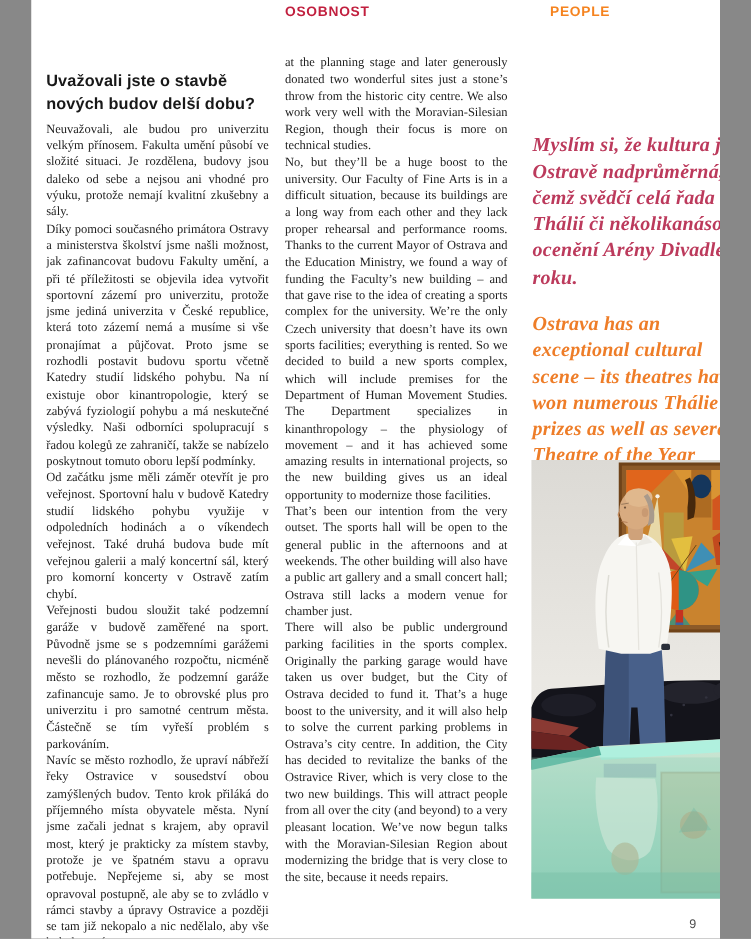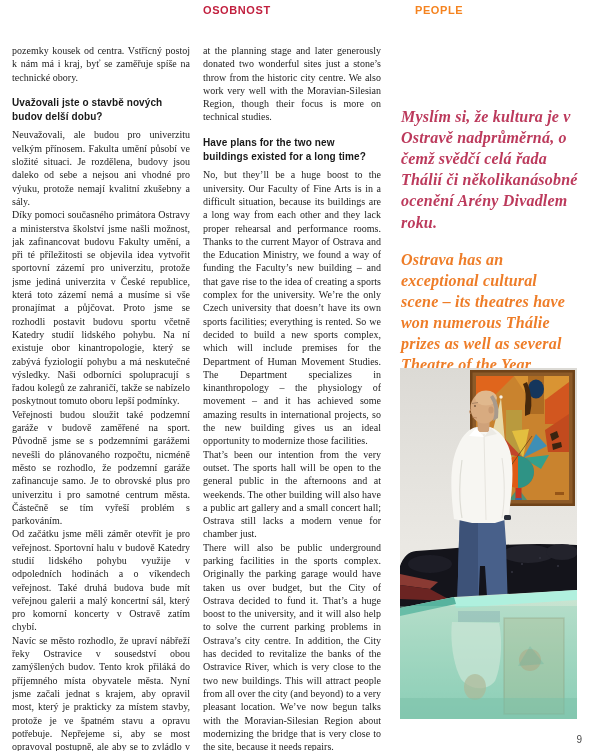--- a/index.html
+++ b/index.html
@@ -1,36 +1,36 @@
 <!DOCTYPE html>
 <html><head>
 <meta charset="utf-8">
 <style>
   html,body { margin:0; padding:0; background:#888; }
   .page {
-    position:relative; width:601px; height:751px; background:#ffffff;
+    position:relative; width:551px; height:751px; background:#ffffff;
     font-family:"Liberation Serif", serif; overflow:hidden; margin:0 auto;
   }
   .rubric-label {
     position:absolute; top:4px;
     font-family:"Liberation Sans", sans-serif; font-weight:700;
     font-size:11px; letter-spacing:0.6px;
   }
   .rubric-cs { left:203px; color:#c11f3e; }
   .rubric-en { left:400px; color:#f5831f;margin-left:15px; }
 
   .col {
     position:absolute; top:44px; width:178px; height:707px; overflow:hidden;
     font-size:10px; line-height:1.33; color:#1c1c1c;
     text-align:justify; hyphens:auto; -webkit-hyphens:auto;
   }
   .col p { margin:0; }
   .col h3 {
     font-family:"Liberation Sans", sans-serif; font-weight:700;
-    font-size:10px; line-height:1.38; color:#181818;
+    font-size:13px; line-height:1.38; color:#181818;
     margin:12px 0 5px 0; text-align:left; letter-spacing:0.1px;
   }
   .col-left { left:12px; }
   .col-mid  { left:203px; }
 
   .col-right { position:absolute; left:401px; top:44px; width:177px; height:707px; }
   .quote {
     font-family:"Liberation Serif", serif; font-style:italic; font-weight:700;
     font-size:16px; line-height:1.32; letter-spacing:0.2px; margin:0 0 15px 0;
   }
@@ -47,32 +47,30 @@
 </style>
 </head>
 <body>
 
 <div class="page">
 
   <span class="rubric-label rubric-cs">OSOBNOST</span>
   <span class="rubric-label rubric-en">PEOPLE</span>
 
   <div class="col col-left" lang="cs">
-    <p>pozemky kousek od centra. Vstřícný postoj k nám má i kraj, byť se zaměřuje spíše na technické obory.</p>
     <h3>Uvažovali jste o stavbě nových budov delší dobu?</h3>
     <p>Neuvažovali, ale budou pro univerzitu velkým přínosem. Fakulta umění působí ve složité situaci. Je rozdělena, budovy jsou daleko od sebe a nejsou ani vhodné pro výuku, protože nemají kvalitní zkušebny a sály.</p>
     <p>Díky pomoci současného primátora Ostravy a ministerstva školství jsme našli možnost, jak zafinancovat budovu Fakulty umění, a při té příležitosti se objevila idea vytvořit sportovní zázemí pro univerzitu, protože jsme jediná univerzita v České republice, která toto zázemí nemá a musíme si vše pronajímat a půjčovat. Proto jsme se rozhodli postavit budovu sportu včetně Katedry studií lidského pohybu. Na ní existuje obor kinantropologie, který se zabývá fyziologií pohybu a má neskutečné výsledky. Naši odborníci spolupracují s řadou kolegů ze zahraničí, takže se nabízelo poskytnout tomuto oboru lepší podmínky.</p>
+    <p>Od začátku jsme měli záměr otevřít je pro veřejnost. Sportovní halu v budově Katedry studií lidského pohybu využije v odpoledních hodinách a o víkendech veřejnost. Také druhá budova bude mít veřejnou galerii a malý koncertní sál, který pro komorní koncerty v Ostravě zatím chybí.</p>
     <p>Veřejnosti budou sloužit také podzemní garáže v budově zaměřené na sport. Původně jsme se s podzemními garážemi nevešli do plánovaného rozpočtu, nicméně město se rozhodlo, že podzemní garáže zafinancuje samo. Je to obrovské plus pro univerzitu i pro samotné centrum města. Částečně se tím vyřeší problém s parkováním.</p>
-    <p>Od začátku jsme měli záměr otevřít je pro veřejnost. Sportovní halu v budově Katedry studií lidského pohybu využije v odpoledních hodinách a o víkendech veřejnost. Také druhá budova bude mít veřejnou galerii a malý koncertní sál, který pro komorní koncerty v Ostravě zatím chybí.</p>
     <p>Navíc se město rozhodlo, že upraví nábřeží řeky Ostravice v sousedství obou zamýšlených budov. Tento krok přiláká do příjemného místa obyvatele města. Nyní jsme začali jednat s krajem, aby opravil most, který je prakticky za místem stavby, protože je ve špatném stavu a opravu potřebuje. Nepřejeme si, aby se most opravoval postupně, ale aby se to zvládlo v rámci stavby a úpravy Ostravice a později se tam již nekopalo a nic nedělalo, aby vše bylo hotové.</p>
   </div>
 
   <div class="col col-mid" lang="en">
     <p>at the planning stage and later generously donated two wonderful sites just a stone’s throw from the historic city centre. We also work very well with the Moravian-Silesian Region, though their focus is more on technical studies.</p>
-    <h3>Have plans for the two new buildings existed for a long time?</h3>
     <p>No, but they’ll be a huge boost to the university. Our Faculty of Fine Arts is in a difficult situation, because its buildings are a long way from each other and they lack proper rehearsal and performance rooms. Thanks to the current Mayor of Ostrava and the Education Ministry, we found a way of funding the Faculty’s new building – and that gave rise to the idea of creating a sports complex for the university. We’re the only Czech university that doesn’t have its own sports facilities; everything is rented. So we decided to build a new sports complex, which will include premises for the Department of Human Movement Studies. The Department specializes in kinanthropology – the physiology of movement – and it has achieved some amazing results in international projects, so the new building gives us an ideal opportunity to modernize those facilities.</p>
     <p>That’s been our intention from the very outset. The sports hall will be open to the general public in the afternoons and at weekends. The other building will also have a public art gallery and a small concert hall; Ostrava still lacks a modern venue for chamber just.</p>
     <p>There will also be public underground parking facilities in the sports complex. Originally the parking garage would have taken us over budget, but the City of Ostrava decided to fund it. That’s a huge boost to the university, and it will also help to solve the current parking problems in Ostrava’s city centre. In addition, the City has decided to revitalize the banks of the Ostravice River, which is very close to the two new buildings. This will attract people from all over the city (and beyond) to a very pleasant location. We’ve now begun talks with the Moravian-Silesian Region about modernizing the bridge that is very close to the site, because it needs repairs.</p>
   </div>
 
   <aside class="col-right">
     <p class="quote quote-cs" lang="cs">Myslím si, že kultura je v Ostravě nadprůměrná, o čemž svědčí celá řada Thálií či několikanásobné ocenění Arény Divadlem roku.</p>
     <p class="quote quote-en" lang="en">Ostrava has an exceptional cultural scene – its theatres have won numerous Thálie prizes as well as several Theatre of the Year awards.</p>
 
     <figure class="photo" aria-label="Man in a white shirt and blue trousers standing with hands in pockets in front of a framed abstract geometric painting; black leather sofa and a glass table reflecting him in the foreground.">

